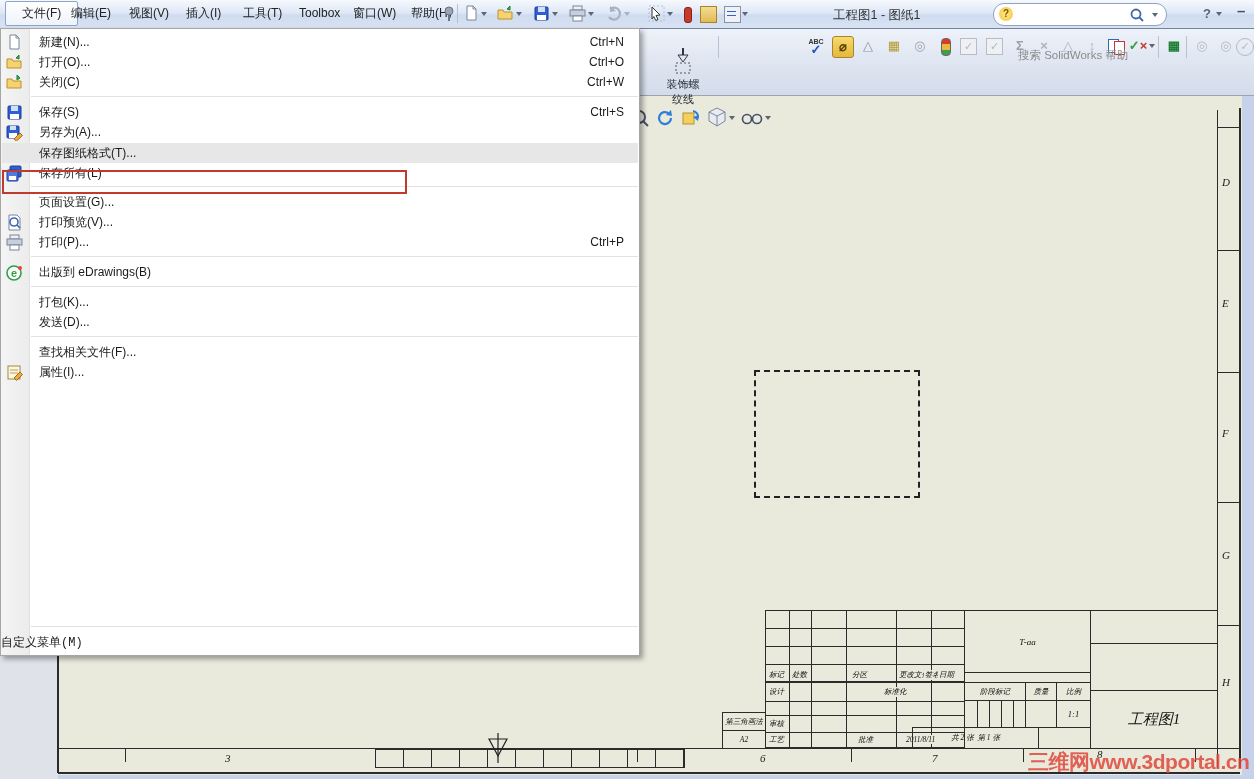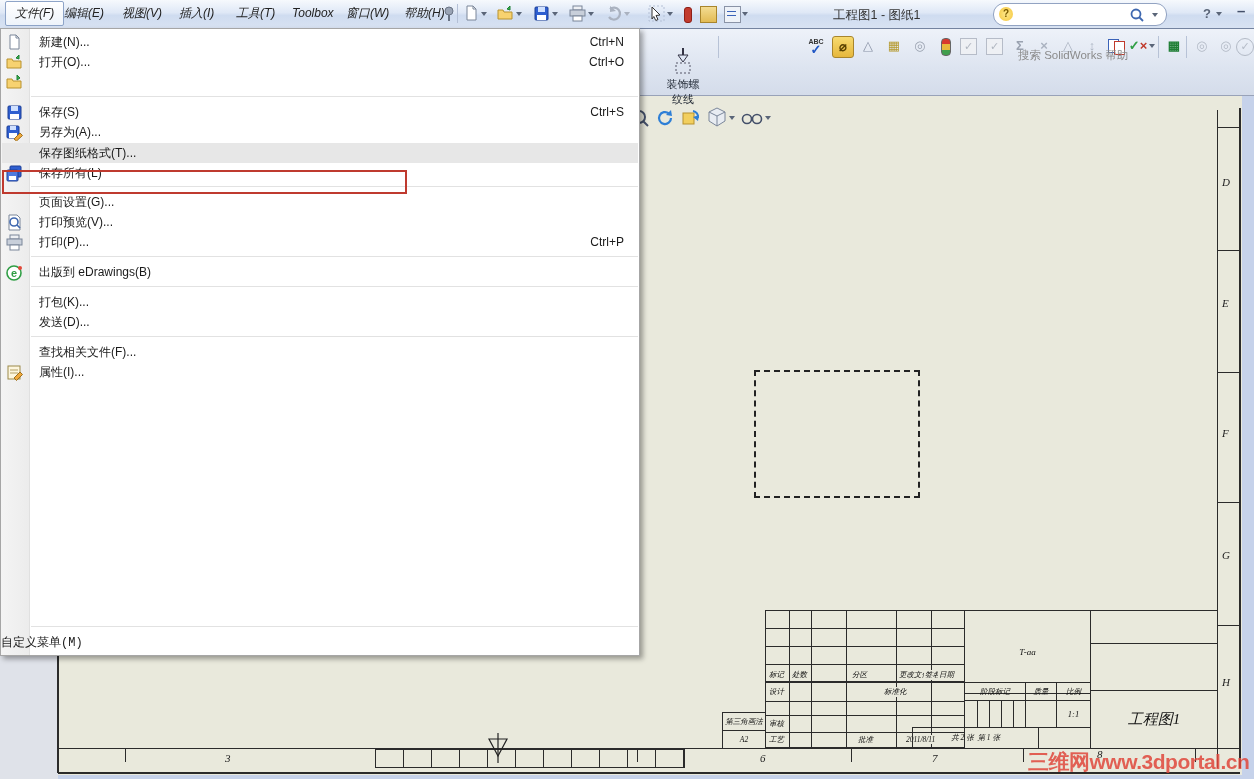--- a/index.html
+++ b/index.html
@@ -4,21 +4,21 @@
 <style>
   html,body{margin:0;padding:0;}
   #app{position:relative;width:1254px;height:779px;overflow:hidden;
        font-family:"Liberation Sans",sans-serif;background:#dfe3ea;}
   .abs{position:absolute;}
   
   .titlebar{left:0;top:0;width:1254px;height:28px;z-index:40;
     background:linear-gradient(#f6f9fd,#dfe8f6 45%,#cfdcf0 55%,#d8e2f2);
     border-bottom:1px solid #74839f;}
   .mnu{position:absolute;top:0;height:27px;line-height:27px;font-size:12px;color:#222;
-       padding:0 9px;cursor:default;font-style:italic;}
+       padding:0 16px;cursor:default;}
   .mnu.active{background:linear-gradient(#ffffff,#eef3fa);border:1px solid #8ea4c8;border-radius:2px;
        height:23px;line-height:23px;top:1px;}
   .vsep{position:absolute;top:4px;width:1px;height:19px;background:#b4c0d6;}
   .qico{position:absolute;top:5px;width:17px;height:17px;}
   .qcaret{position:absolute;top:12px;width:0;height:0;border-left:3px solid transparent;
        border-right:3px solid transparent;border-top:4px solid #5a6578;}
   .doc-title{position:absolute;top:7px;font-size:12.5px;color:#333;}
   .searchbox{position:absolute;left:993px;top:3px;width:172px;height:21px;background:#fff;
        border:1px solid #92a3c2;border-radius:11px;}
   .search-ph{position:absolute;left:24px;top:3px;font-size:11.5px;color:#8b8b8b;white-space:nowrap;margin-top:41px;}
@@ -137,21 +137,21 @@
     <span class="tb-label" style="left:768px;top:592px">设计</span>
     <span class="tb-label" style="left:883px;top:592px">标准化</span>
     <span class="tb-label" style="left:768px;top:624px">审核</span>
     <span class="tb-label" style="left:768px;top:640px">工艺</span>
     <span class="tb-label" style="left:857px;top:640px">批准</span>
     <span class="tb-label" style="left:905px;top:640px">2011/8/11</span>
 
     <div class="tb-cell" style="left:722px;top:617px;width:44px;height:19px">第三角画法</div>
     <div class="tb-cell" style="left:722px;top:635px;width:44px;height:19px">A2</div>
 
-    <div class="tb-cell" style="left:964px;top:515px;width:127px;height:84px;font-size:9px">T-aa</div>
+    <div class="tb-cell" style="left:964px;top:515px;width:127px;height:63px;font-size:9px">T-aa</div>
     <div class="tb-cell" style="left:1090px;top:515px;width:128px;height:34px"></div>
     <div class="tb-cell" style="left:1090px;top:548px;width:128px;height:48px"></div>
     <div class="tb-cell" style="left:964px;top:587px;width:62px;height:19px">阶段标记</div>
     <div class="tb-cell" style="left:1025px;top:587px;width:32px;height:19px">质量</div>
     <div class="tb-cell" style="left:1056px;top:587px;width:35px;height:19px">比例</div>
     <div class="tb-cell" style="left:964px;top:605px;width:62px;height:28px;
       background-image:linear-gradient(#2b2b2b,#2b2b2b),linear-gradient(#2b2b2b,#2b2b2b),linear-gradient(#2b2b2b,#2b2b2b),linear-gradient(#2b2b2b,#2b2b2b);
       background-size:1px 100%,1px 100%,1px 100%,1px 100%;background-position:12px 0,24px 0,36px 0,48px 0;background-repeat:no-repeat;"></div>
     <div class="tb-cell" style="left:1025px;top:605px;width:32px;height:28px"></div>
     <div class="tb-cell" style="left:1056px;top:605px;width:35px;height:28px;font-size:8.5px">1:1</div>
@@ -316,20 +316,24 @@
     <div class="hoverrow"></div>
 
     <div class="mi" style="top:3px">
         <span class="ml">新建(N)...</span>
         <span class="ms">Ctrl+N</span>
       </div>
     <div class="mi" style="top:23px">
         <span class="ml">打开(O)...</span>
         <span class="ms">Ctrl+O</span>
       </div>
+    <div class="mi" style="top:43px">
+        <span class="ml">关闭(C)</span>
+        <span class="ms">Ctrl+W</span>
+      </div>
     <div class="msep" style="top:67px"></div>
     <div class="mi" style="top:73px">
         <span class="ml">保存(S)</span>
         <span class="ms">Ctrl+S</span>
       </div>
     <div class="mi" style="top:93px">
         <span class="ml">另存为(A)...</span>
         <span class="ms"></span>
       </div>
     <div class="mi" style="top:134px">

